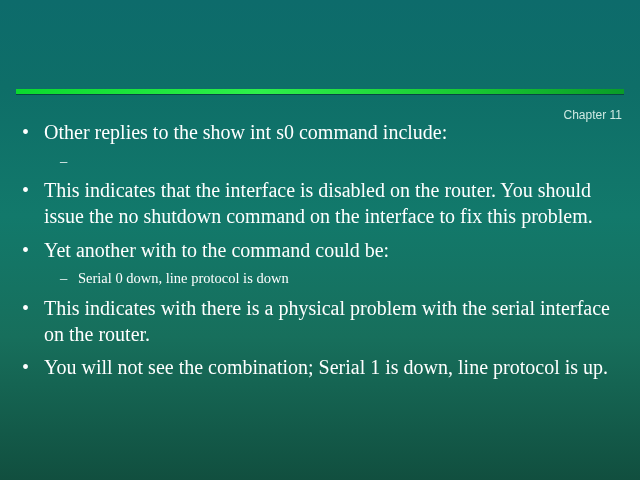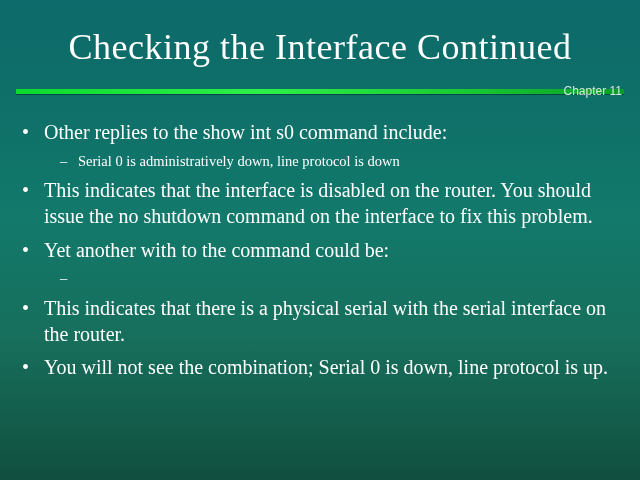--- a/index.html
+++ b/index.html
@@ -37,21 +37,21 @@
     position: absolute;
     top: 89px;
     left: 16px;
     width: 608px;
     height: 5px;
     background: linear-gradient(to right, #0bd92e 0%, #2ef04a 40%, #18c832 75%, #0a9c28 100%);
     box-shadow: 0 1px 0 rgba(0,0,0,0.35);
   }
   .chapter {
     position: absolute;
-    top: 84px;
+    top: 108px;
     right: 18px;
     color: #cfe9e2;
     font-family: "Liberation Sans", sans-serif;
     font-size: 12px;
   }
   .body {
     position: absolute;
     top: 112px;
     left: 16px;
     width: 608px;
@@ -90,56 +90,55 @@
   .txt {
     flex: 1 1 auto;
     font-family: Liberation Serif, serif;
   }
 </style>
 </head>
 <body>
 
 <div class="slide">
 
-  <div class="title">Checking the Interface Continued</div>
 
   <div class="rule"></div>
 
   <div class="chapter">Chapter 11</div>
 
   <div class="body">
 
     <div class="bullet lvl1">
       <span class="mark">•</span>
       <span class="txt">Other replies to the show int s0 command include:</span>
     </div>
 
     <div class="bullet lvl2">
       <span class="mark">–</span>
-      <span class="txt">Serial 0 is administratively down, line protocol is down</span>
     </div>
 
     <div class="bullet lvl1">
       <span class="mark">•</span>
       <span class="txt">This indicates that the interface is disabled on the router. You should issue the no shutdown command on the interface to fix this problem.</span>
     </div>
 
     <div class="bullet lvl1">
       <span class="mark">•</span>
       <span class="txt">Yet another with to the command could be:</span>
     </div>
 
     <div class="bullet lvl2">
       <span class="mark">–</span>
+      <span class="txt">Serial 0 down, line protocol is down</span>
     </div>
 
     <div class="bullet lvl1">
       <span class="mark">•</span>
-      <span class="txt">This indicates that there is a physical serial with the serial interface on the router.</span>
+      <span class="txt">This indicates with there is a physical problem with the serial interface on the router.</span>
     </div>
 
     <div class="bullet lvl1">
       <span class="mark">•</span>
-      <span class="txt">You will not see the combination; Serial 0 is down, line protocol is up.</span>
+      <span class="txt">You will not see the combination; Serial 1 is down, line protocol is up.</span>
     </div>
 
   </div>
 </div>
 
 </body></html>

